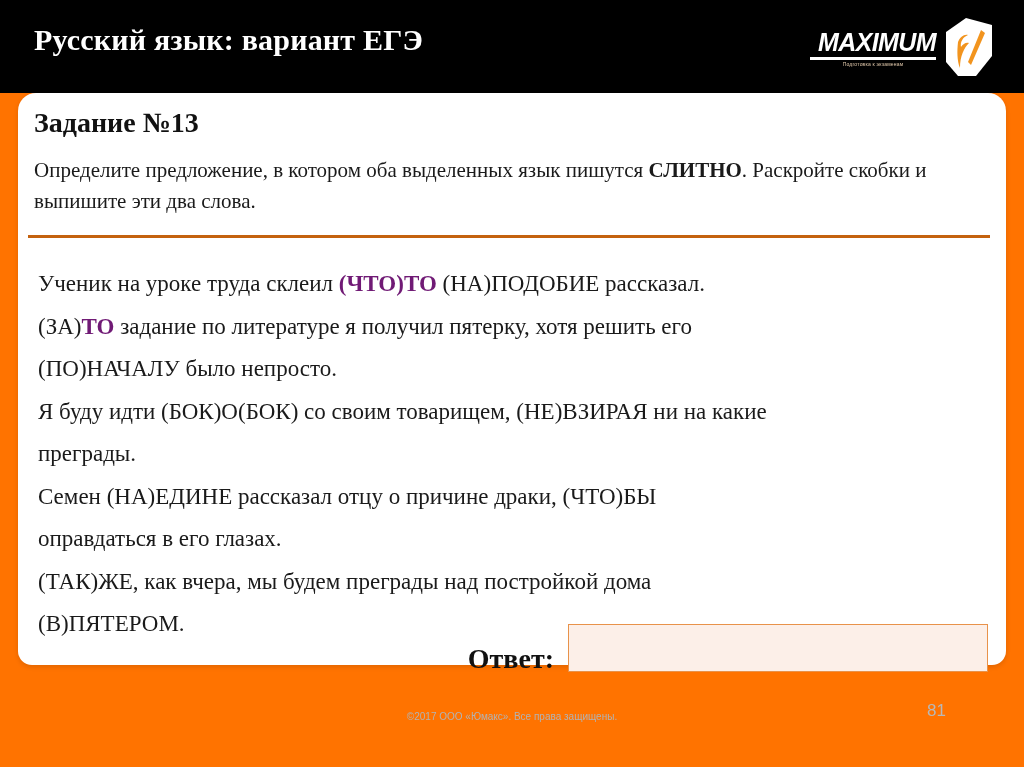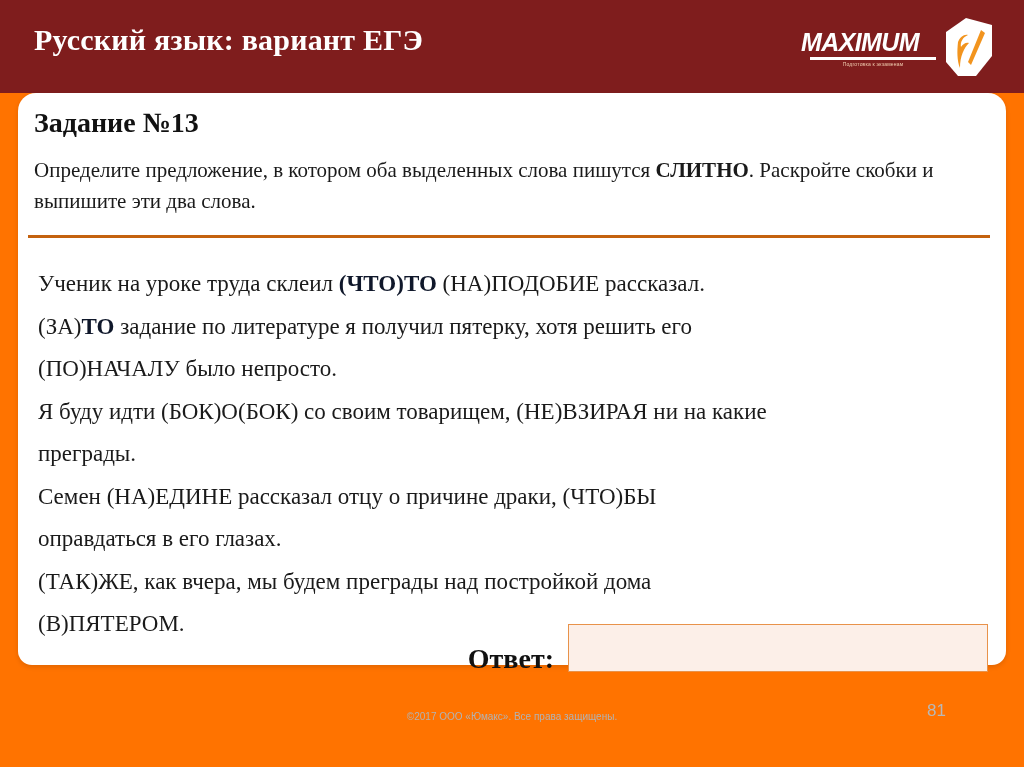--- a/index.html
+++ b/index.html
@@ -24,21 +24,21 @@
     overflow: hidden;
   }
 
   
   #header-band {
     position: absolute;
     left: 0;
     top: 0;
     width: 1024px;
     height: 93px;
-    background: #7f1d1d;
+    background: #000000;
   }
 
   #header-title {
     position: absolute;
     left: 34px;
     top: 22px;
     font-family: "Liberation Serif", "DejaVu Serif", serif;
     font-weight: bold;
     font-size: 30px;
     line-height: 36px;
@@ -53,21 +53,21 @@
     right: 22px;
     top: 16px;
     width: 218px;
     height: 62px;
   }
   #logo-wordmark {
     position: absolute;
     left: 0;
     top: 14px;
     width: 152px;
-    text-align: center;
+    text-align: right;
     font-family: "Liberation Sans", "DejaVu Sans", sans-serif;
     font-weight: bold;
     font-style: italic;
     font-size: 25px;
     line-height: 25px;
     color: #ffffff;
     letter-spacing: -0.6px;
     white-space: nowrap;
   }
   #logo-underline {
@@ -149,21 +149,21 @@
     left: 20px;
     top: 170px;
     width: 950px;
   }
   .sentence-line {
     font-size: 23px;
     line-height: 42.5px;
     color: #1a1a1a;
     white-space: nowrap;
   }
-  .hl { color: #0f172a; font-weight: bold; }
+  .hl { color: #701a75; font-weight: bold; }
 
   
   #answer-row {
     position: absolute;
     left: 400px;
     top: 531px;
     width: 572px;
     height: 52px;
   }
   #answer-label {
@@ -237,21 +237,21 @@
         </svg>
       </div>
     </div>
   </div>
 
   <div id="card">
 
     <div id="task-title">Задание №13</div>
 
     <div id="instruction">
-      <span>Определите предложение, в котором оба выделенных слова пишутся </span><b>СЛИТНО</b><span>. Раскройте скобки и выпишите эти два слова.</span>
+      <span>Определите предложение, в котором оба выделенных язык пишутся </span><b>СЛИТНО</b><span>. Раскройте скобки и выпишите эти два слова.</span>
     </div>
 
     <div id="divider"></div>
 
     <div id="sentences">
         <div class="sentence-line"><span>Ученик на уроке труда склеил </span><span class="hl">(ЧТО)ТО</span><span> (НА)ПОДОБИЕ рассказал.</span></div>
         <div class="sentence-line"><span>(ЗА)</span><span class="hl">ТО</span><span> задание по литературе я получил пятерку, хотя решить его</span></div>
         <div class="sentence-line"><span>(ПО)НАЧАЛУ было непросто.</span></div>
         <div class="sentence-line"><span>Я буду идти (БОК)О(БОК) со своим товарищем, (НЕ)ВЗИРАЯ ни на какие</span></div>
         <div class="sentence-line"><span>преграды.</span></div>

